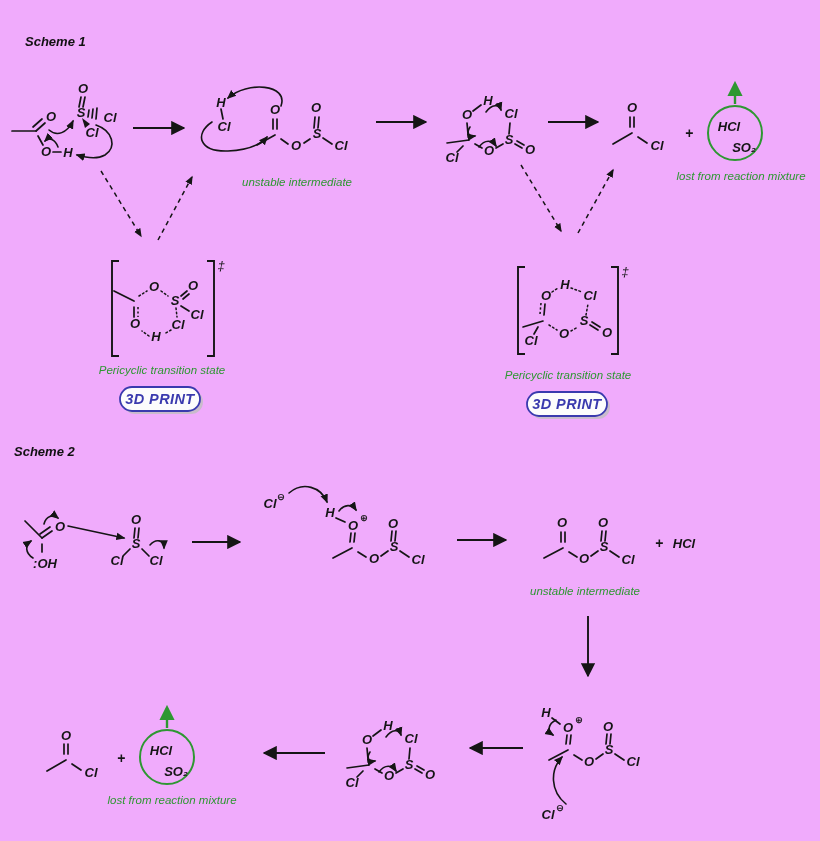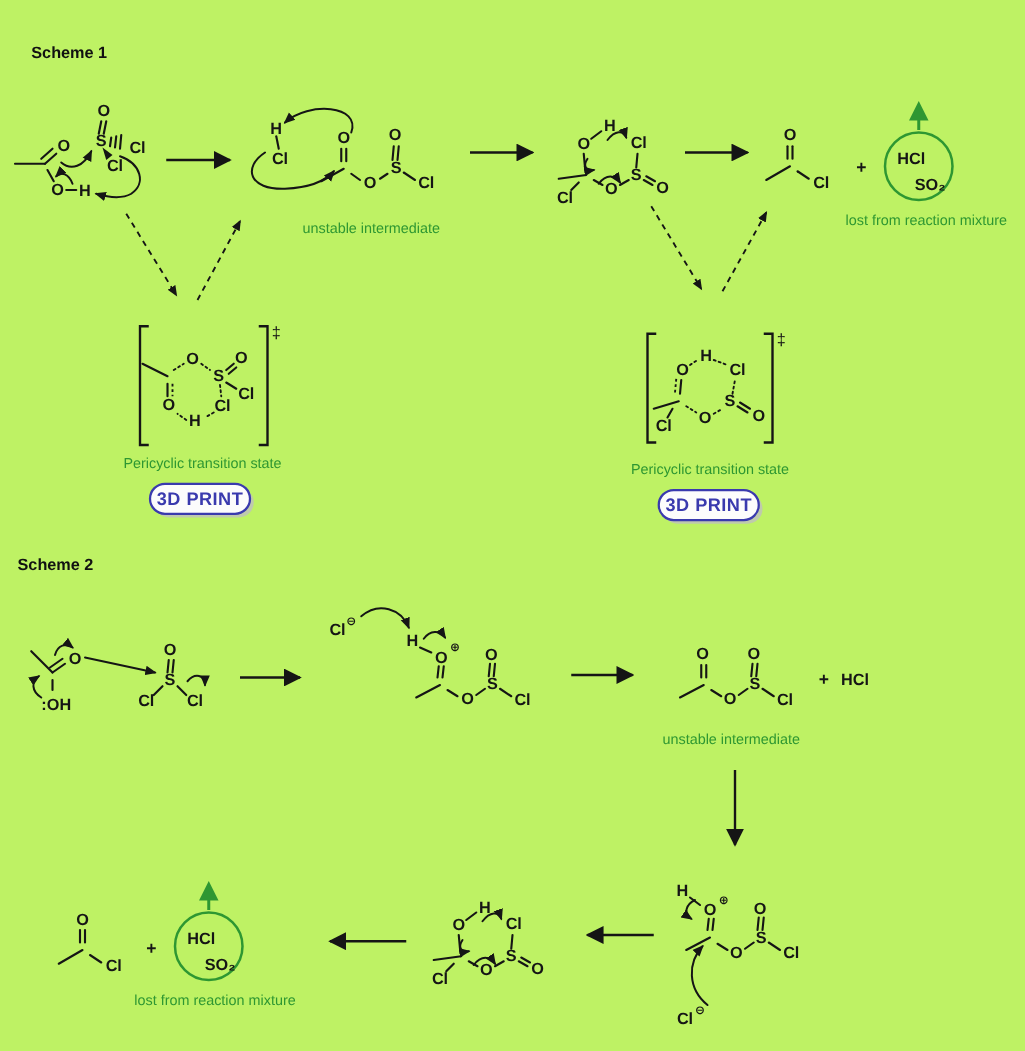--- a/index.html
+++ b/index.html
@@ -1,17 +1,17 @@
 <!DOCTYPE html>
 <html><head>
 <meta charset="utf-8">
 <style>
   html,body { margin:0; padding:0; background:#f5f4f1; }
-  .canvas { position:relative; width:820px; height:841px; background:#bef264; overflow:hidden;
-            font-family:"Liberation Sans","DejaVu Sans",sans-serif; }
+  .canvas { position:relative; width:820px; height:841px; background:#f0abfc; overflow:hidden;
+            font-family:"Liberation Sans","DejaVu Sans",sans-serif;font-style:italic; }
   svg { display:block; }
   text { font-family:"Liberation Sans","DejaVu Sans",sans-serif; }
   .atom     { font-size:13px; font-weight:700; fill:#151515; }
   .charge   { font-size:9.5px; font-weight:700; fill:#151515; }
   .stitle   { font-size:13px; font-weight:700; fill:#111; }
   .glabel   { font-size:11.5px; fill:#2e9732; }
   .plus     { font-size:14px; font-weight:700; fill:#151515; }
   .hcltxt   { font-size:13px; font-weight:700; fill:#151515; }
   .dagger   { font-size:13px; fill:#151515; }
   .btnlabel { font-size:14.5px; font-weight:700; fill:#3a3aae; letter-spacing:.4px; }

